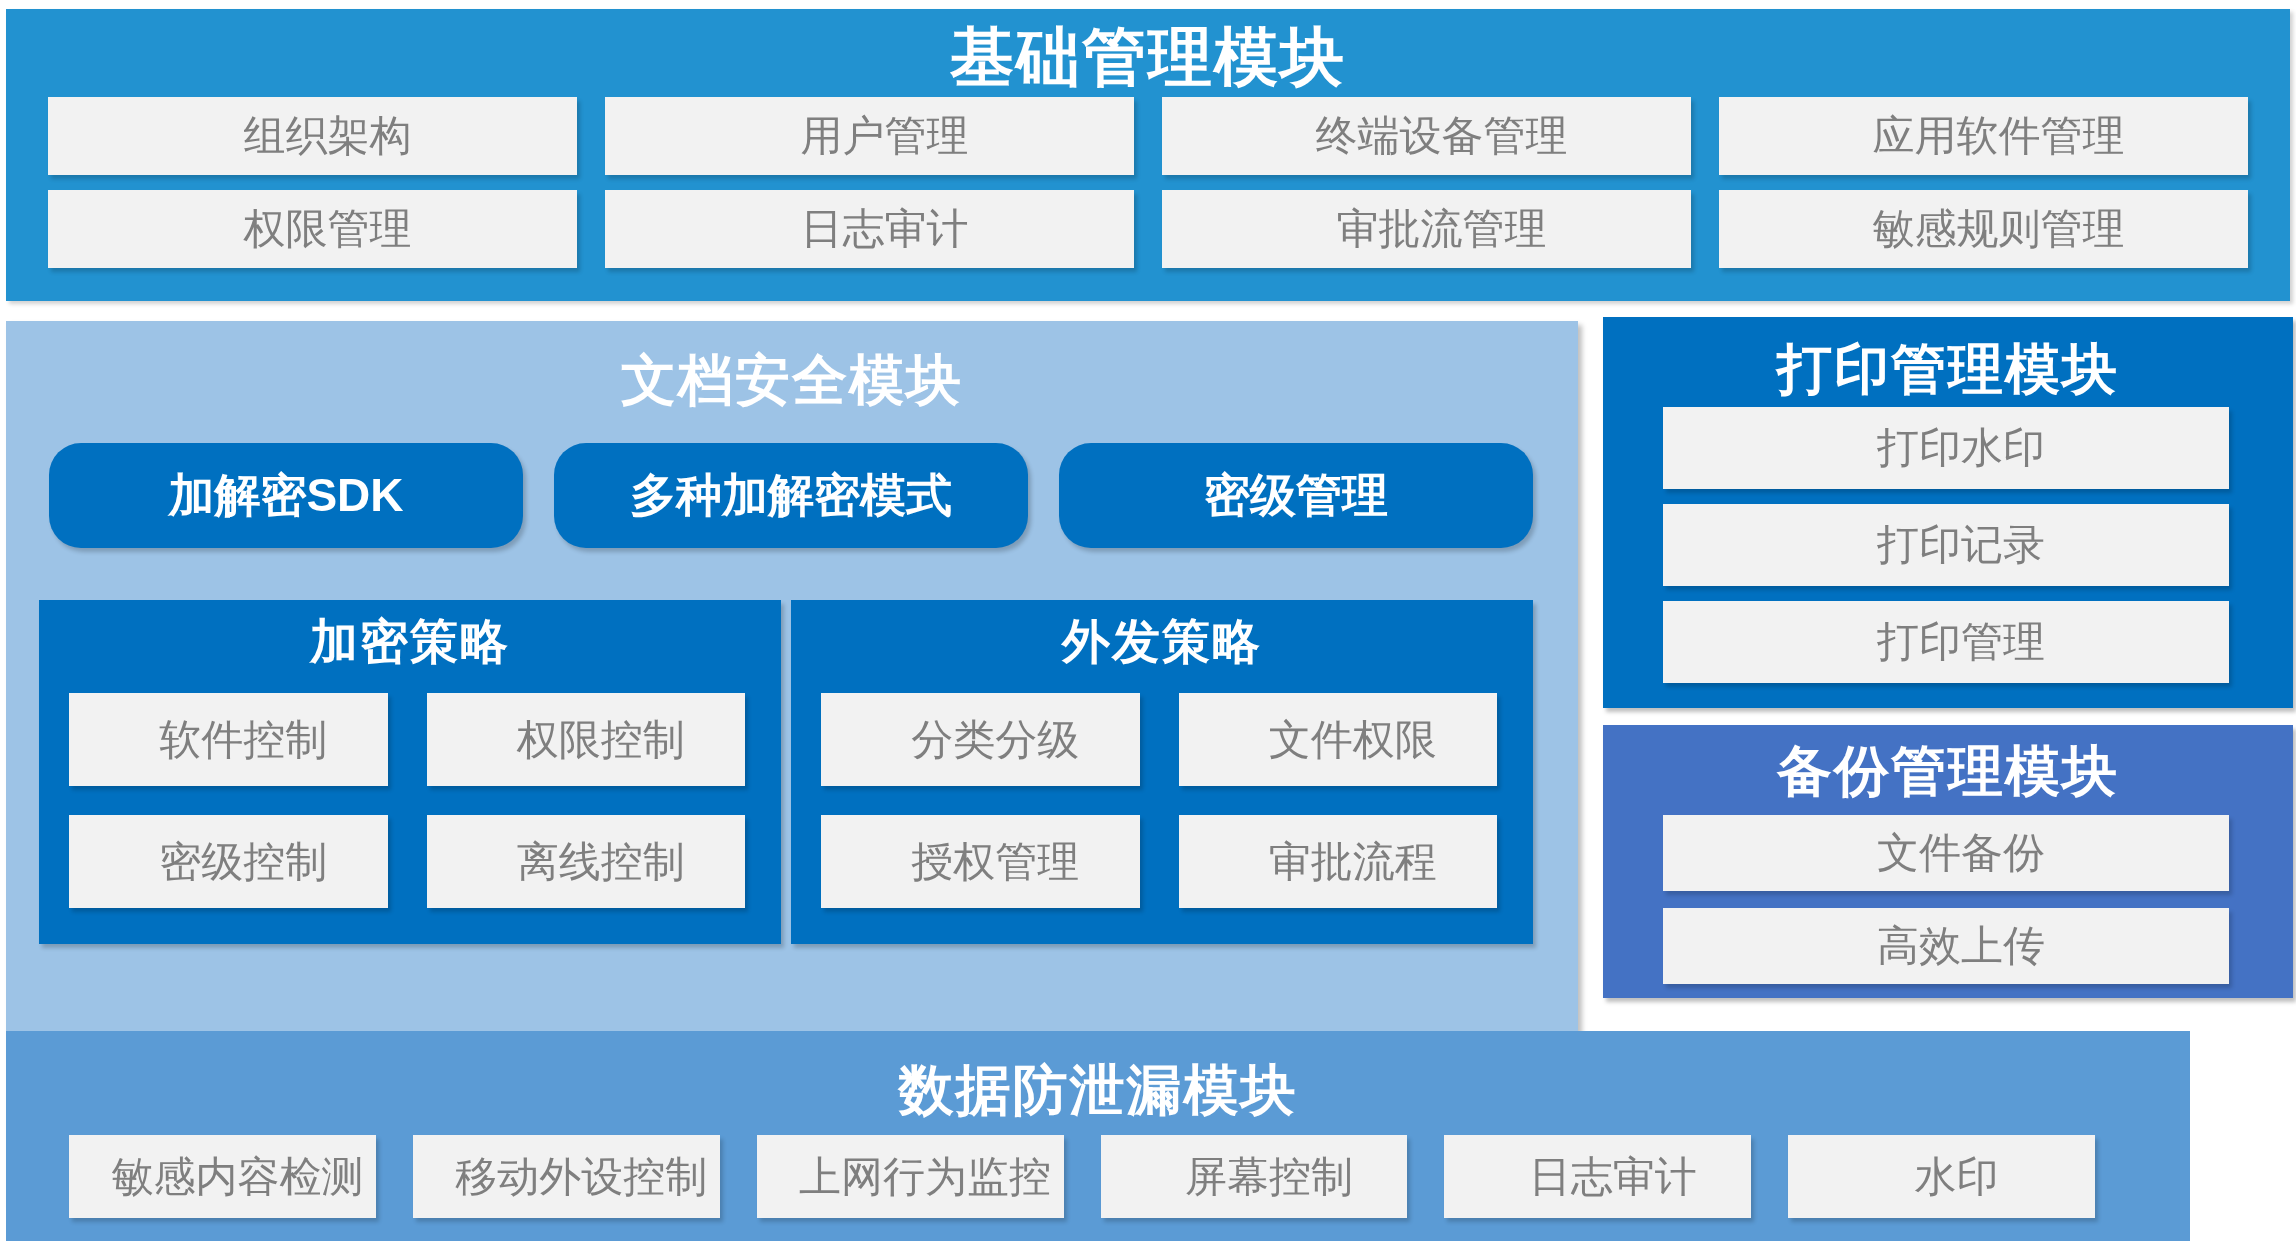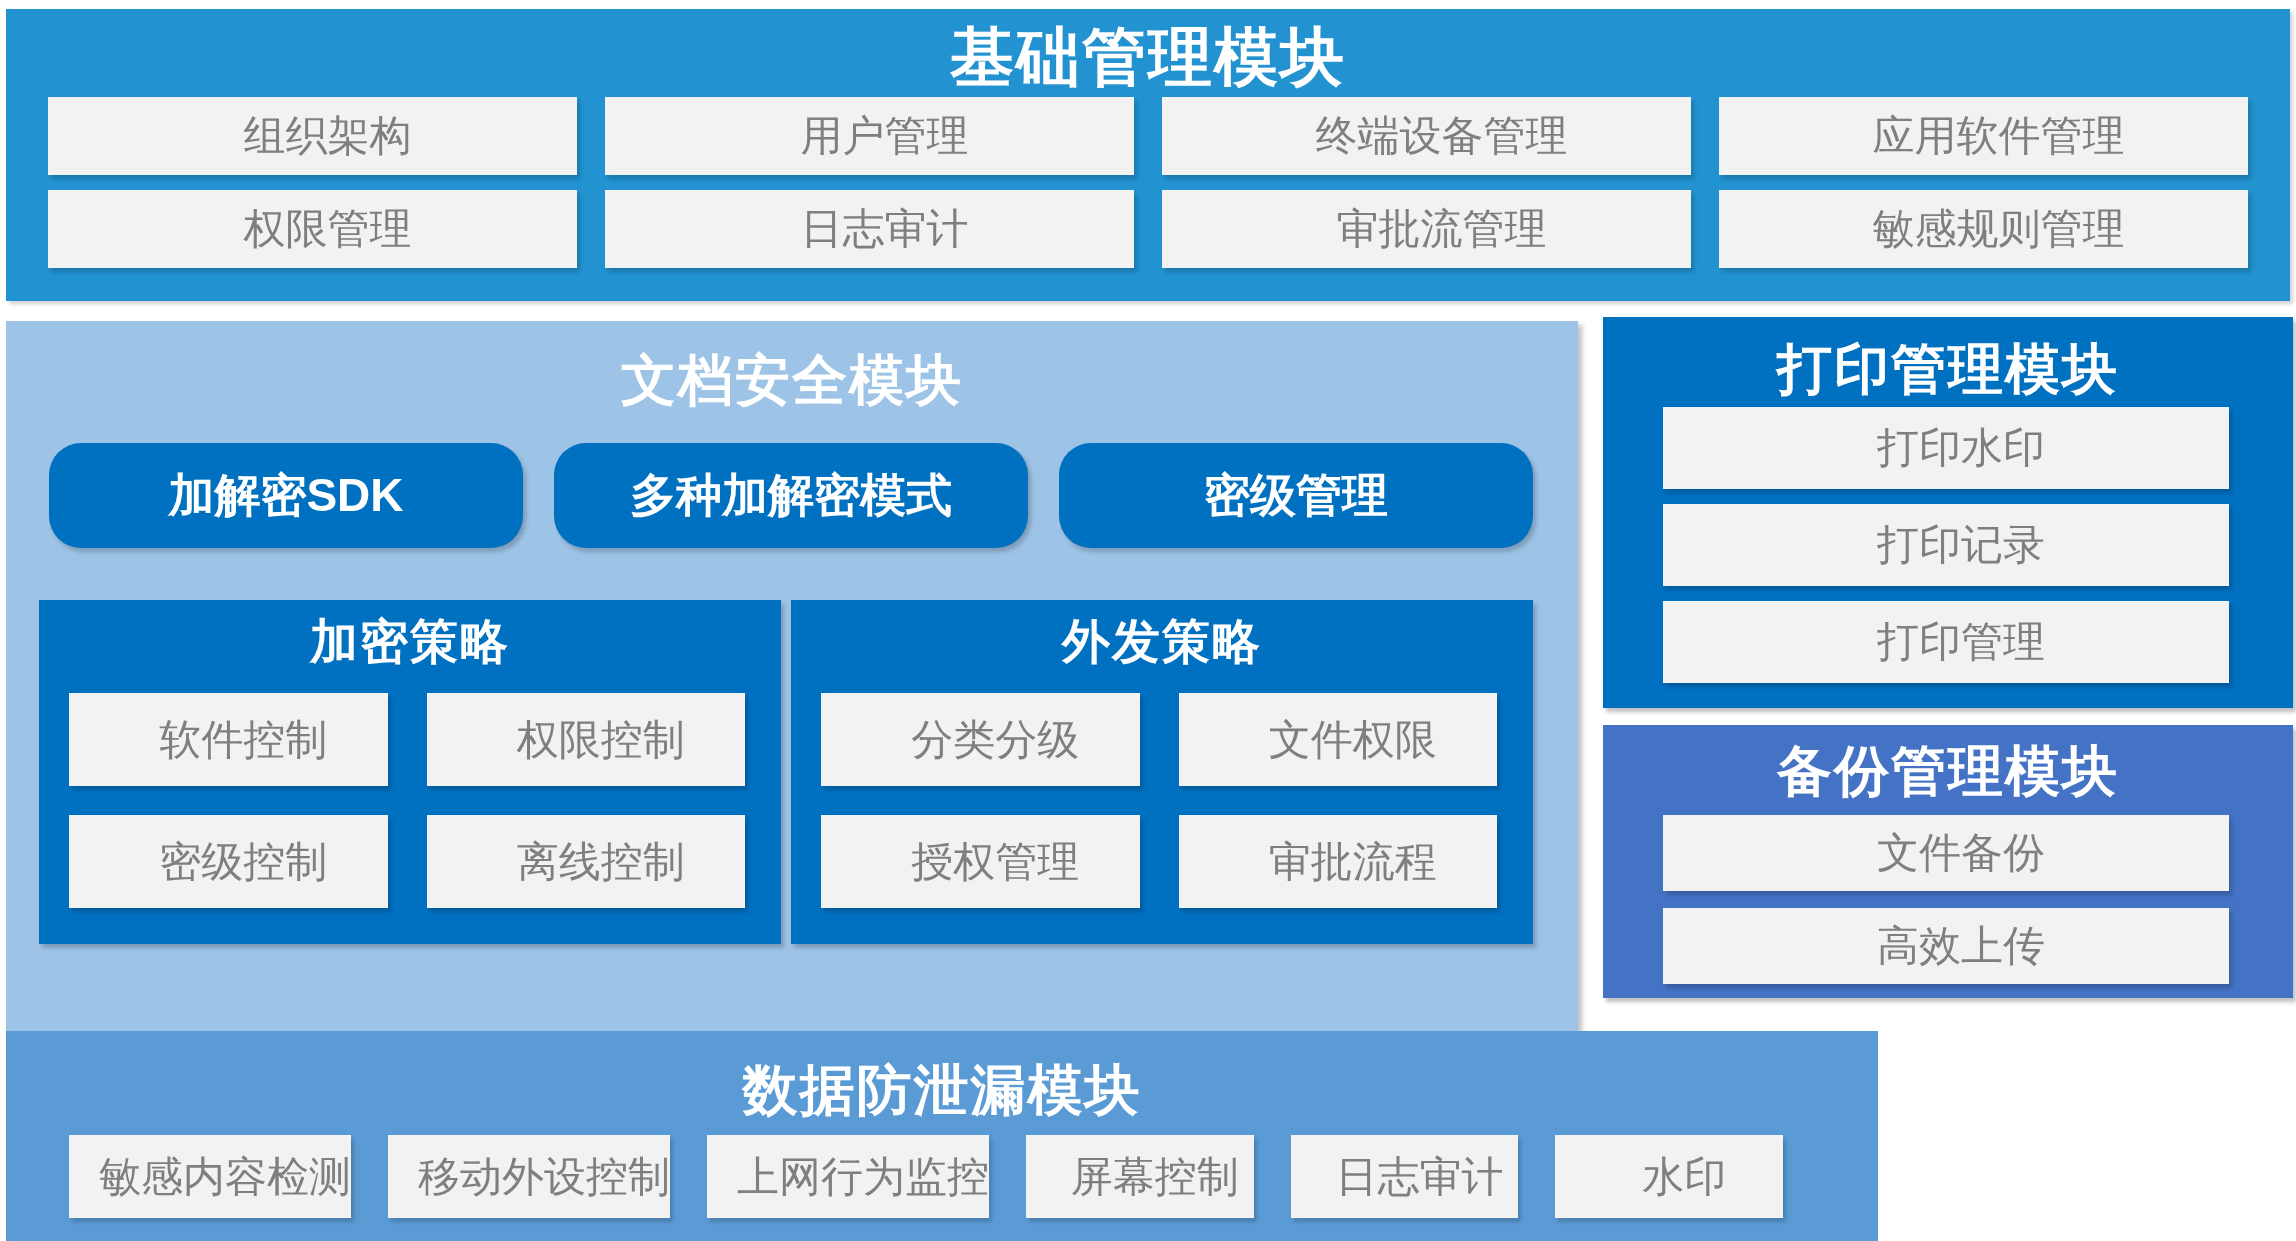--- a/index.html
+++ b/index.html
@@ -72,21 +72,21 @@
   .print-list{position:absolute;top:90px;left:60px;right:64px;display:flex;flex-direction:column;gap:15px;}
   .print-list .btn{height:82px;}
 
   
   .panel-backup{left:1603px;top:725px;width:690px;height:273px;background:var(--backup-blue);box-shadow:3px 4px 4px rgba(0,0,0,0.25);}
   .panel-backup .panel-title{font-size:55px;line-height:64px;padding-top:14px;}
   .backup-list{position:absolute;top:90px;left:60px;right:64px;display:flex;flex-direction:column;gap:17px;}
   .backup-list .btn{height:76px;}
 
   
-  .panel-dlp{left:6px;top:1031px;width:1872px;height:210px;background:var(--dlp-blue);}
+  .panel-dlp{left:6px;top:1031px;width:2184px;height:210px;background:var(--dlp-blue);}
   .panel-dlp .panel-title{font-size:55px;line-height:62px;padding-top:28px;}
   .dlp-grid{
     position:absolute;top:104px;left:63px;right:95px;height:83px;
     display:grid;grid-template-columns:repeat(6,1fr);column-gap:37px;
   }
 </style>
 </head>
 <body>
 
 <div id="canvas">

